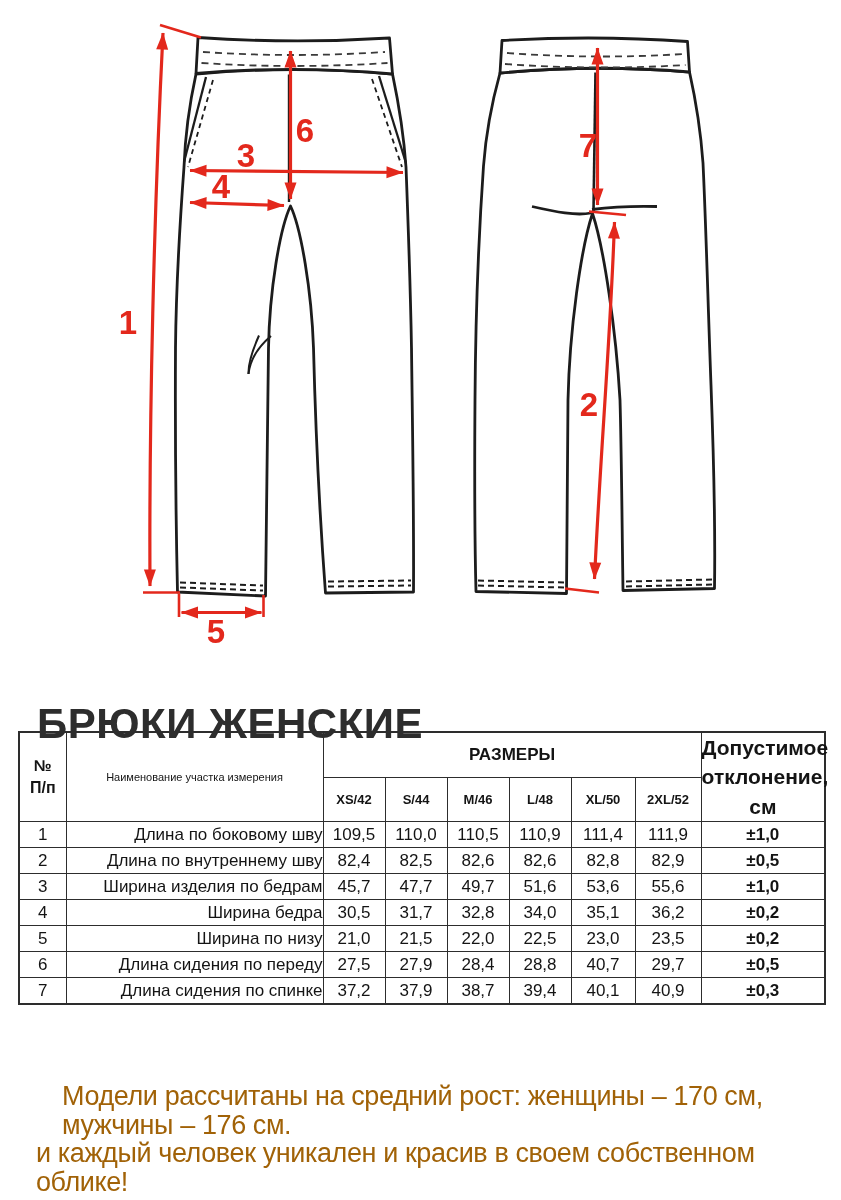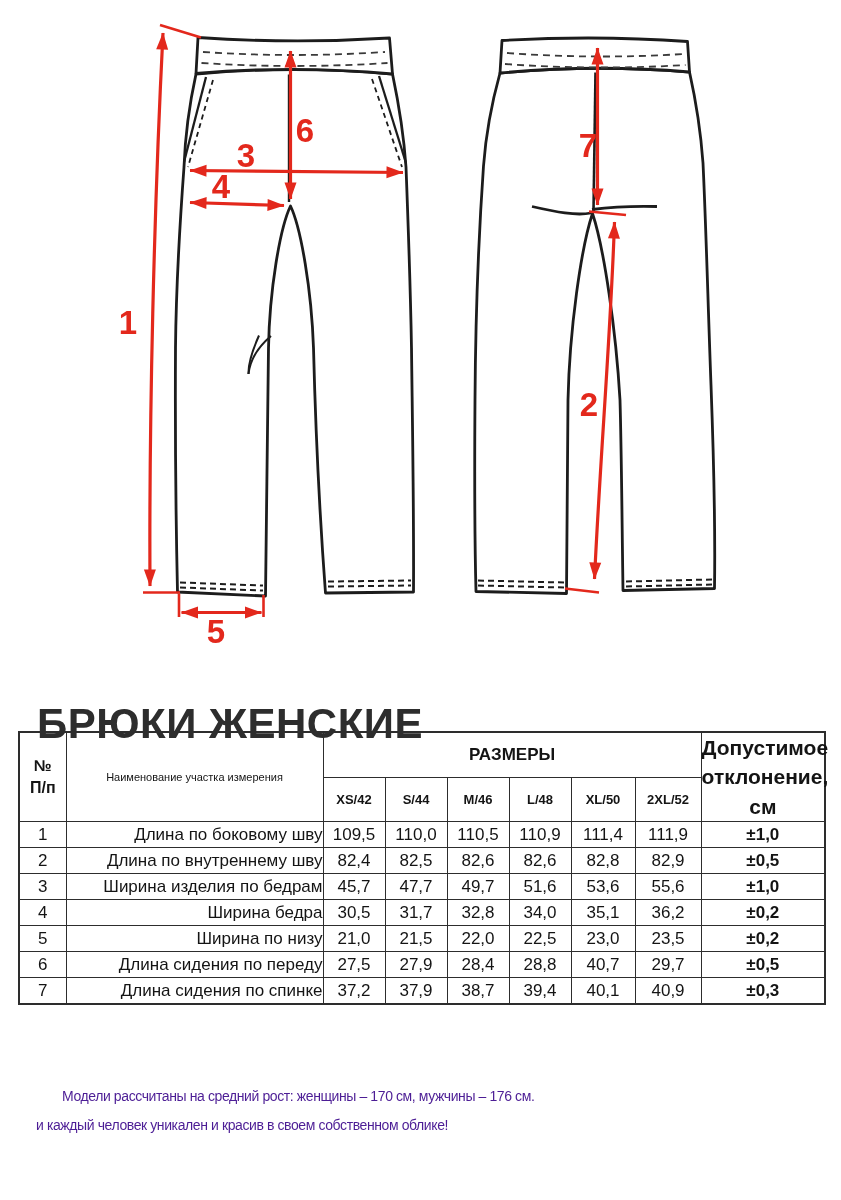--- a/index.html
+++ b/index.html
@@ -16,22 +16,22 @@
   .size-table th,.size-table td{border:1.5px solid #2d2d2d;padding:0;text-align:center;vertical-align:middle;}
   .h-no{font-size:16px;font-weight:700;white-space:pre-line;line-height:1.35;}
   .h-name{font-size:11px;font-weight:400;text-align:left;padding-left:9px;}
   .h-sizes{font-size:17px;font-weight:700;height:37px;margin-left:32px;}
   .h-size{font-size:13px;font-weight:700;height:36px;}
   .h-tol{font-size:21px;font-weight:700;line-height:1.4;padding:0 4px;}
   .size-table tbody td{font-size:17px;height:25px;}
   td.c-name{text-align:right;padding-left:9px;}
   td.c-tol{font-weight:700;margin-left:36px;}
 
-  .footer{position:absolute;left:36px;top:1082px;width:792px;font-size:14px;
-          line-height:28.5px;color:#4c1d95;letter-spacing:-0.4px;}
+  .footer{position:absolute;left:36px;top:1082px;width:792px;font-size:27px;
+          line-height:28.5px;color:#a16207;letter-spacing:-0.4px;}
   .footer .l1{padding-left:26px;}
 </style>
 </head>
 <body>
 
 <div class="page">
 
   <svg width="841" height="655" viewBox="0 0 841 655">
     <defs>
       <marker id="arr" markerUnits="userSpaceOnUse" markerWidth="19" markerHeight="14" refX="17.5" refY="7" orient="auto-start-reverse">

